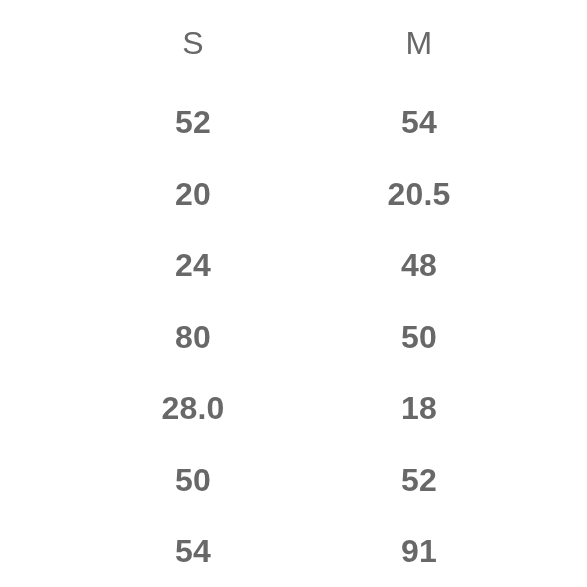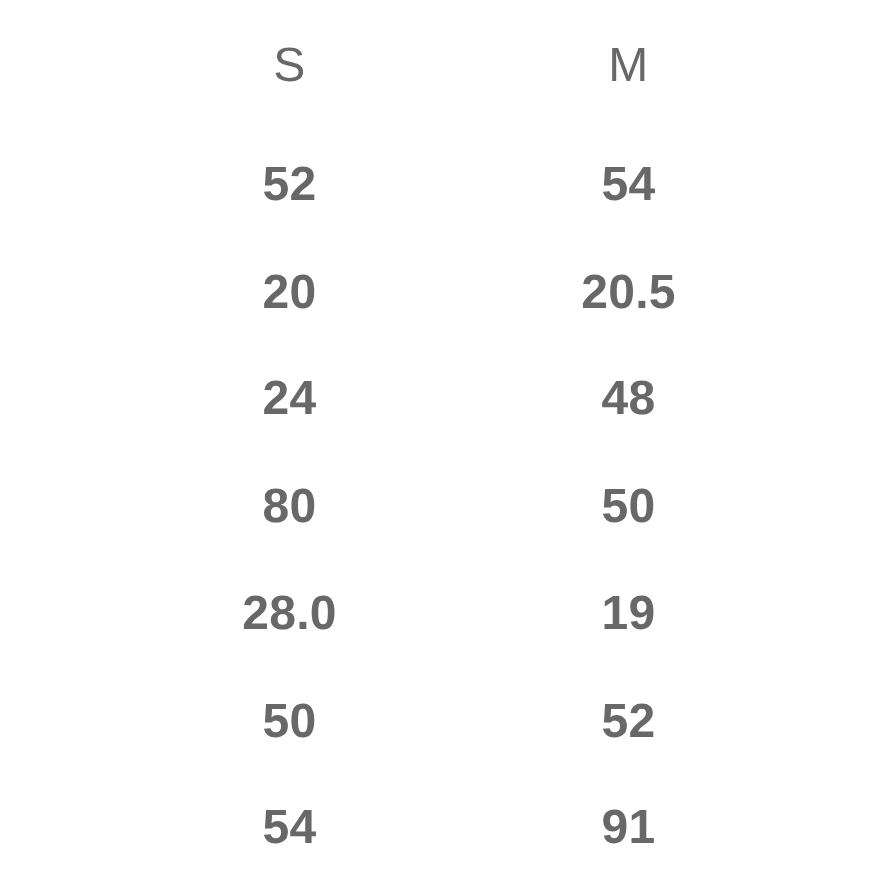--- a/index.html
+++ b/index.html
@@ -110,21 +110,21 @@
       <tr>
         <td class="spacer"></td>
         <td>80</td>
         <td>50</td>
         <td class="spacer"></td>
       </tr>
 
       <tr>
         <td class="spacer"></td>
         <td>28.0</td>
-        <td>19</td>
+        <td>18</td>
         <td class="spacer"></td>
       </tr>
 
 
       <tr>
         <td class="spacer"></td>
         <td>50</td>
         <td>52</td>
         <td class="spacer"></td>
       </tr>

